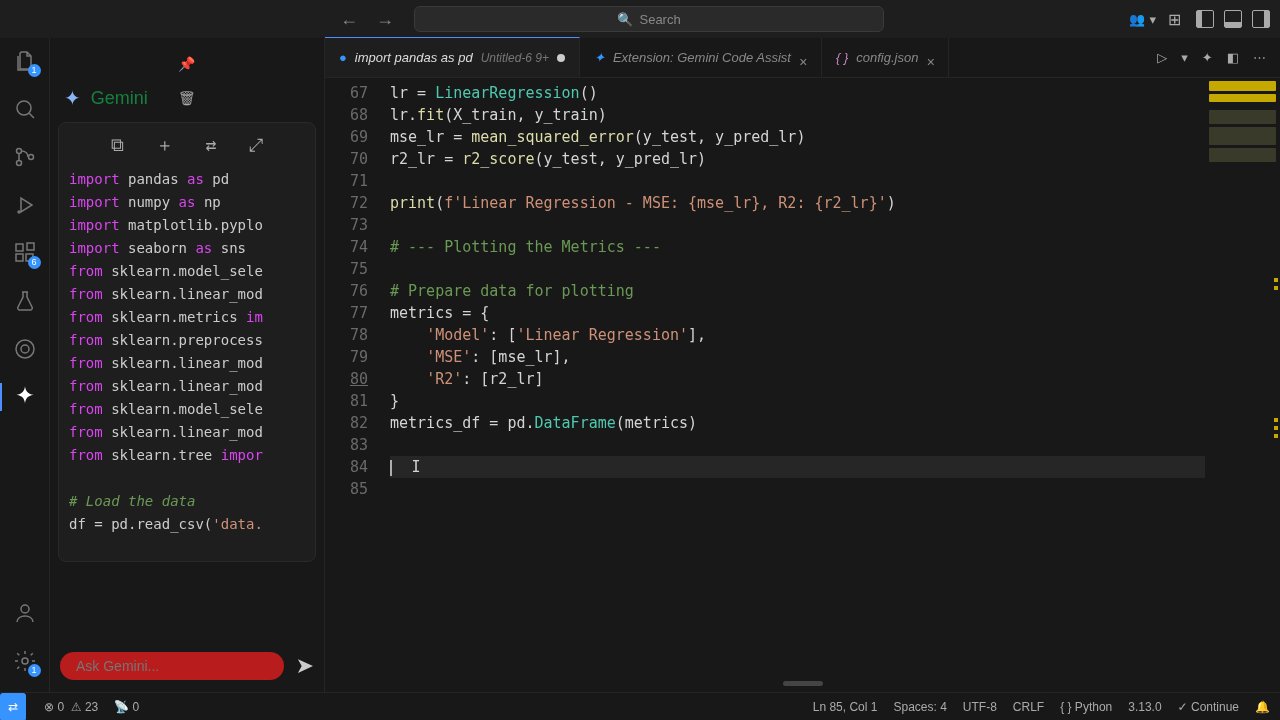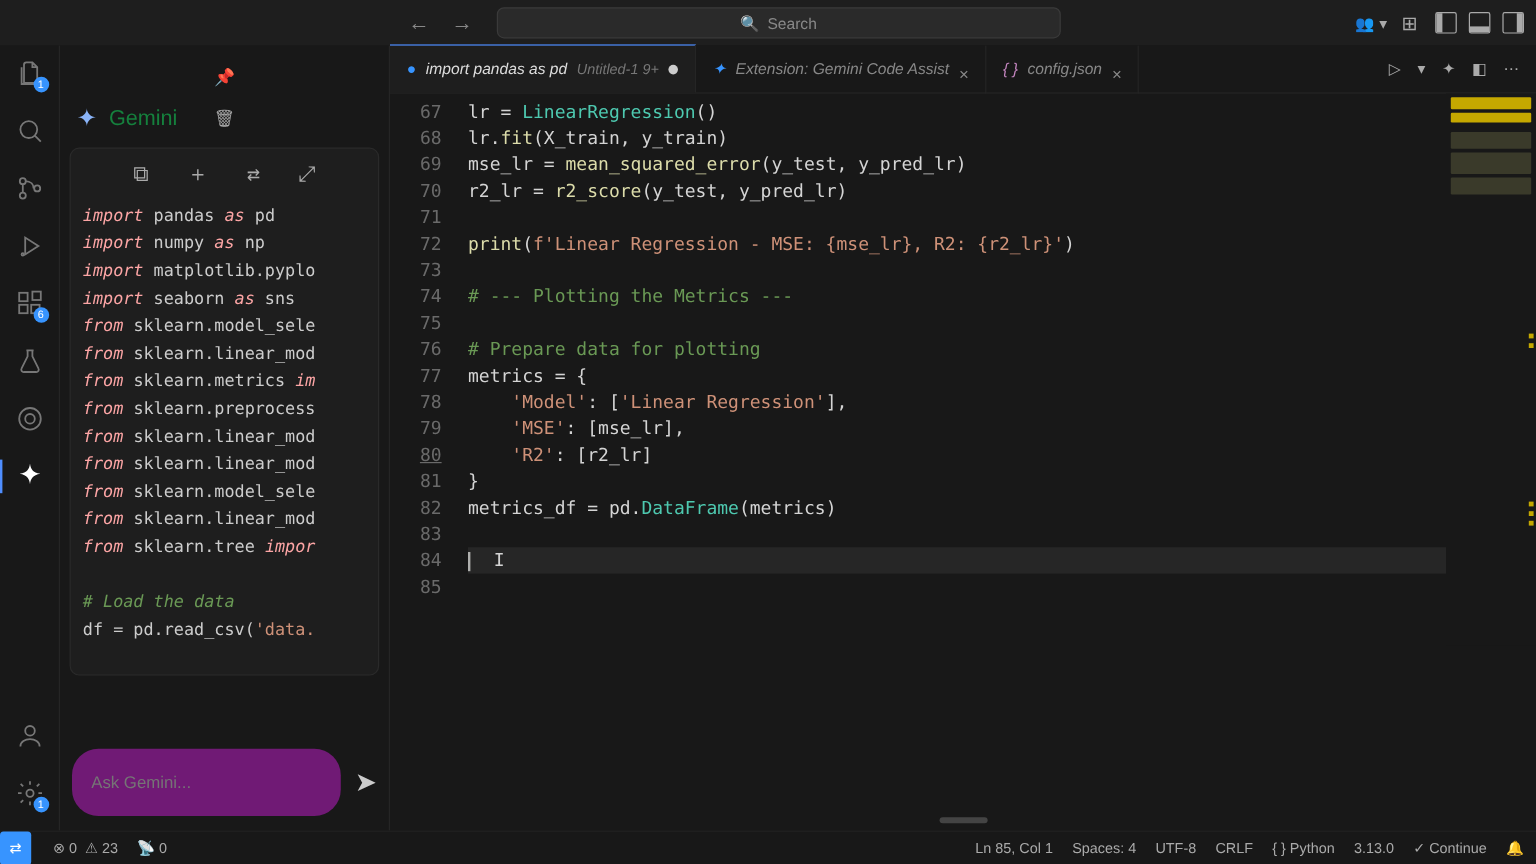--- a/index.html
+++ b/index.html
@@ -26,36 +26,36 @@
 .panel-head { height:42px; display:flex; align-items:center; padding:0 12px; gap:18px; color:#aaa; font-size:11px;flex-direction:column; }
 .panel-head .title { flex:1; overflow:hidden; white-space:nowrap; text-overflow:ellipsis; }
 .panel-head .ic { cursor:pointer; font-size:14px; }
 .gemini-row { display:flex; align-items:center; gap:10px; padding:6px 14px 12px; }
 .gemini-row .spark { color:#8ab4f8; font-size:20px; }
 .gemini-row .name { color:#15803d; font-size:18px; }
 .code-card { margin:0 8px; background:#1e1e1e; border:1px solid #2a2a2a; border-radius:8px; padding:10px; height:440px; overflow:hidden; font-family:'Menlo','Consolas',monospace; font-size:14px; line-height:23px; position:relative; }
 .card-tools { display:flex; gap:32px; justify-content:center; color:#aaa; margin-bottom:12px; font-size:18px; }
 .card-tools span { cursor:pointer; }
 .chat-row { display:flex; align-items:center; gap:12px; padding:12px 10px; margin-top:auto; }
-.chat-input { flex:1; background:#701a75; border:none; border-radius:22px; height:56px; padding:0 16px; color:#ccc; font-size:14px; outline:none; }
+.chat-input { flex:1; background:#b91c1c; border:none; border-radius:22px; height:28px; padding:0 16px; color:#ccc; font-size:14px; outline:none; }
 .chat-send { color:#ccc; font-size:22px; cursor:pointer; }
 .editor { flex:1; display:flex; flex-direction:column; background:#181818; position:relative; }
 .tabs { height:40px; display:flex; background:#181818; border-bottom:1px solid #252525; align-items:center; }
 .tab { padding:0 14px; height:40px; display:flex; align-items:center; gap:8px; color:#888; font-size:13px; cursor:pointer; border-right:1px solid #252525; font-style:italic; }
 .tab.active { background:#1e1e1e; color:#ddd; border-top:1.5px solid #4f8eff; margin-top:-1px; font-style:italic; }
 .tab .dot { width:8px; height:8px; background:#ccc; border-radius:50%; }
 .tab .dot.x { background:none; }
 .tab .dot.x::after { content:'×'; color:#888; font-size:14px; }
 .tab-actions { margin-left:auto; display:flex; gap:14px; padding-right:14px; color:#aaa; }
 .tab-actions span { cursor:pointer; }
 .code-area { flex:1; display:flex; font-family:'Menlo','Consolas',monospace; font-size:15px; line-height:22px; overflow:hidden; }
 .gutter { width:65px; text-align:right; color:#6a6a6a; padding-right:22px; padding-top:4px; user-select:none; }
 .code-body { flex:1; padding-top:4px; color:#d4d4d4; }
 .gutter div, .code-body > div { height:22px; }
-.kw { color:#fca5a5;font-style:italic; }
+.kw { color:#d946ef; }
 .fn { color:#dcdcaa; }
 .cls { color:#4ec9b0; }
 .str { color:#ce9178; }
 .cmt { color:#6a9955; }
 .minimap { position:absolute; top:40px; right:0; width:75px; height:460px; background:#181818; }
 .mm-block { background:#3a3a2a; margin:3px 4px; height:12px; border-radius:1px; }
 .mm-block.y { background:#c5a800; }
 .mm-dot { position:absolute; right:2px; width:4px; height:4px; background:#c5a800; }
 .status { height:28px; background:#181818; border-top:1px solid #252525; display:flex; align-items:center; padding:0 10px; gap:18px; font-size:12px; color:#aaa; }
 .status .left { display:flex; gap:16px; align-items:center; }
@@ -199,21 +199,21 @@
       <input class="chat-input" placeholder="Ask Gemini..." style="">
       <span class="chat-send">➤</span>
     </div>
   </div>
 
   <div class="editor">
     <div class="tabs" id="tabs-row">
       <div class="tab active">
           <span style="color:#3794ff">●</span>
           <span>import pandas as pd</span>
-          <span style="color:#777;font-size:12px">Untitled-1 9+</span>
+          <span style="color:#777;font-size:12px">Untitled-6 9+</span>
           <span class="dot"></span>
         </div>
         <div class="tab">
           <span style="color:#3794ff">✦</span>
           <span>Extension: Gemini Code Assist</span>
           <span class="dot x"></span>
         </div>
         <div class="tab">
           <span style="color:#c586c0">{ }</span>
           <span>config.json</span>

